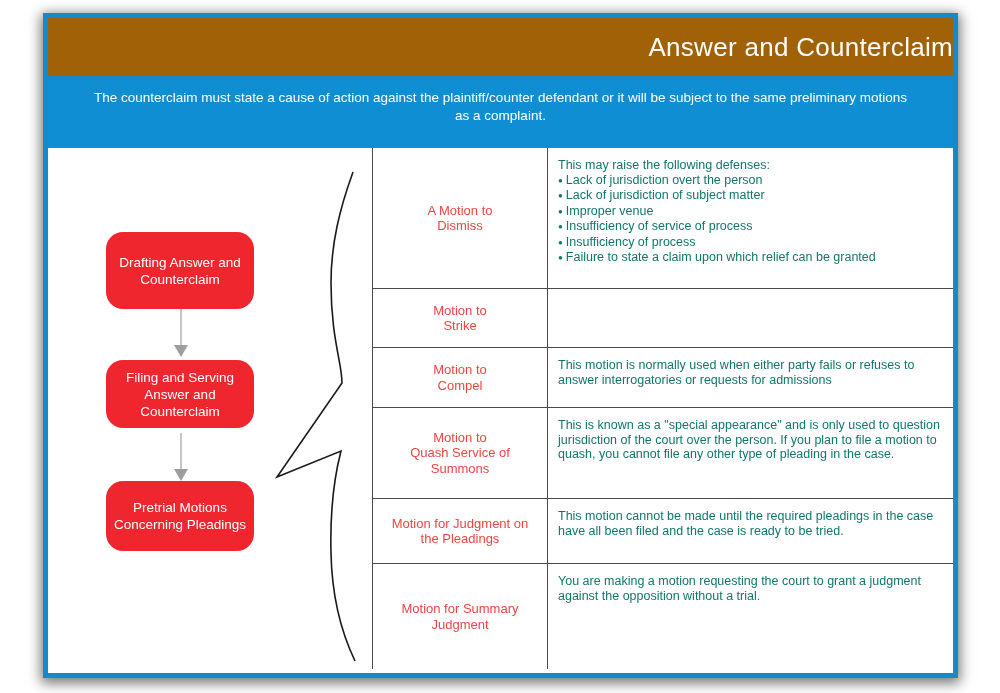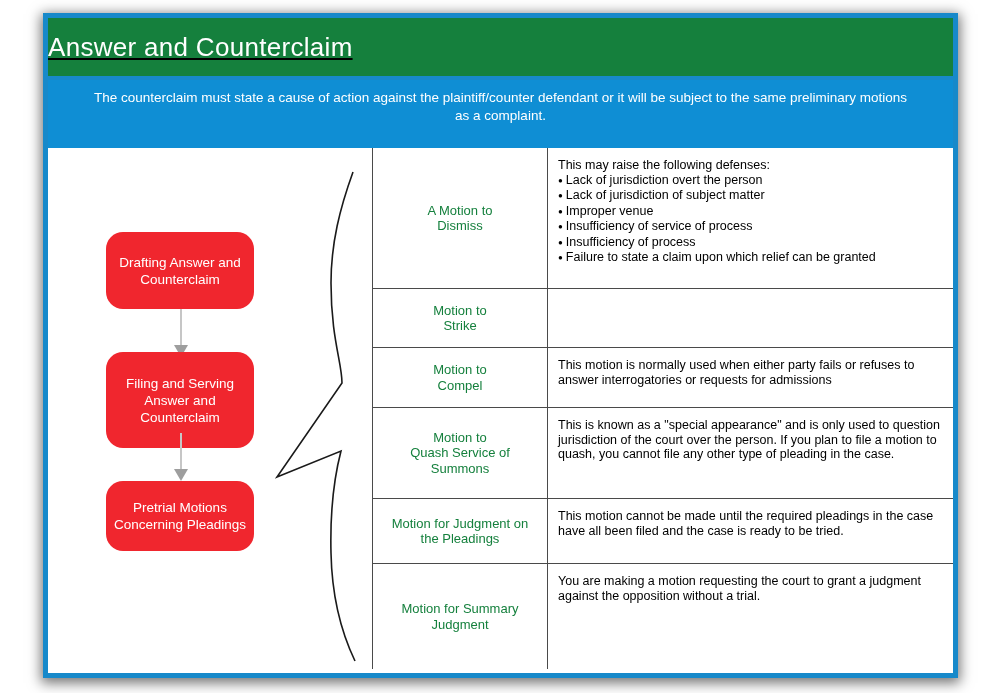--- a/index.html
+++ b/index.html
@@ -8,44 +8,44 @@
   .canvas { position:relative; width:1000px; height:693px; background:#ffffff; overflow:hidden; }
 
   .panel {
     position:absolute; left:43px; top:13px; width:915px; height:665px;
     border:5px solid #1789ca; background:#ffffff;
     box-shadow:0 3px 12px 2px rgba(0,0,0,0.55);
     display:flex; flex-direction:column;
   }
 
   .titlebar {
-    height:62px; flex:0 0 62px; background:#15803d;
+    height:62px; flex:0 0 62px; background:#a16207;
     border-bottom:4px solid #1789ca;
-    display:flex; align-items:center; justify-content:flex-start;text-decoration:underline;
+    display:flex; align-items:center; justify-content:flex-end;
   }
   .titlebar h1 { color:#ffffff; font-size:26px; font-weight:400; letter-spacing:0.3px; }
 
   .band {
     flex:0 0 68px; background:#0f8ed4; color:#ffffff;
     font-size:13.5px; line-height:18px; text-align:center;
     padding:9px 45px 0 45px;
   }
 
   .main { position:relative; flex:1 1 auto; background:#ffffff; overflow:hidden; }
 
   
   .node {
     position:absolute; left:58px; width:148px;
     background:#f0262e; color:#ffffff; border-radius:17px;
     display:flex; align-items:center; justify-content:center;
     text-align:center; font-size:13.5px; line-height:17px;
     white-space:pre-line; padding:4px;
   }
   .node1 { top:84px;  height:77px; }
-  .node2 { top:204px; height:96px; }
+  .node2 { top:212px; height:68px; }
   .node3 { top:333px; height:70px; }
 
   .flow-arrow { position:absolute; left:126px; width:14px; }
   .flow-arrow .stem { width:2px; height:36px; margin:0 auto; background:#c6c6c6; }
   .flow-arrow .head {
     width:0; height:0; margin:0 auto;
     border-left:7px solid transparent; border-right:7px solid transparent;
     border-top:12px solid #9e9e9e;
   }
   .arrow1 { top:161px; }
@@ -57,26 +57,26 @@
   
   .mtable { position:absolute; left:324px; top:0; width:581px; height:521px;
             display:flex; flex-direction:column; color:#383838; }
   .mrow { display:flex; border-bottom:1px solid #4a4a4a; }
   .mrow:last-child { border-bottom:none; flex:1 1 auto; }
   .mrow1 { height:141px; } .mrow2 { height:59px; } .mrow3 { height:60px; }
   .mrow4 { height:91px; }  .mrow5 { height:65px; }
   .cell-label {
     flex:0 0 176px; border-left:1px solid #4a4a4a; border-right:1px solid #4a4a4a;
     display:flex; align-items:center; justify-content:center;
-    text-align:center; font-size:13px; line-height:15.5px; color:#15803d;
+    text-align:center; font-size:13px; line-height:15.5px; color:#ef4444;
     white-space:pre-line; padding:2px 6px;
   }
   .cell-desc {
     flex:1 1 auto; font-size:12.5px; line-height:14.5px;
-    padding:10px 10px 4px 10px; color:#000000;
+    padding:10px 10px 4px 10px; color:#0f766e;
   }
   .defense-list { list-style:none; }
   .defense-list li::before { content:"●"; font-size:8px; margin-right:3px; vertical-align:1px; }
 </style>
 </head>
 <body>
 
 <div class="canvas">
   <div class="panel">
 

